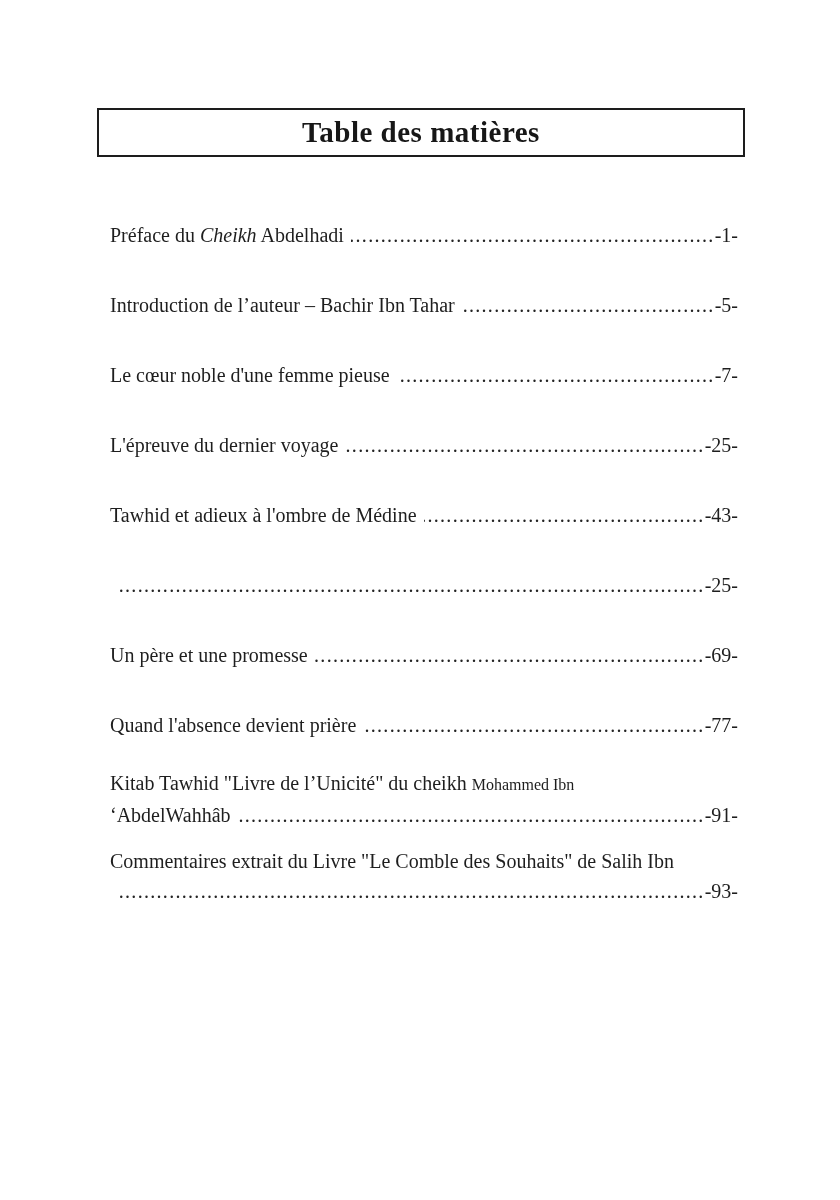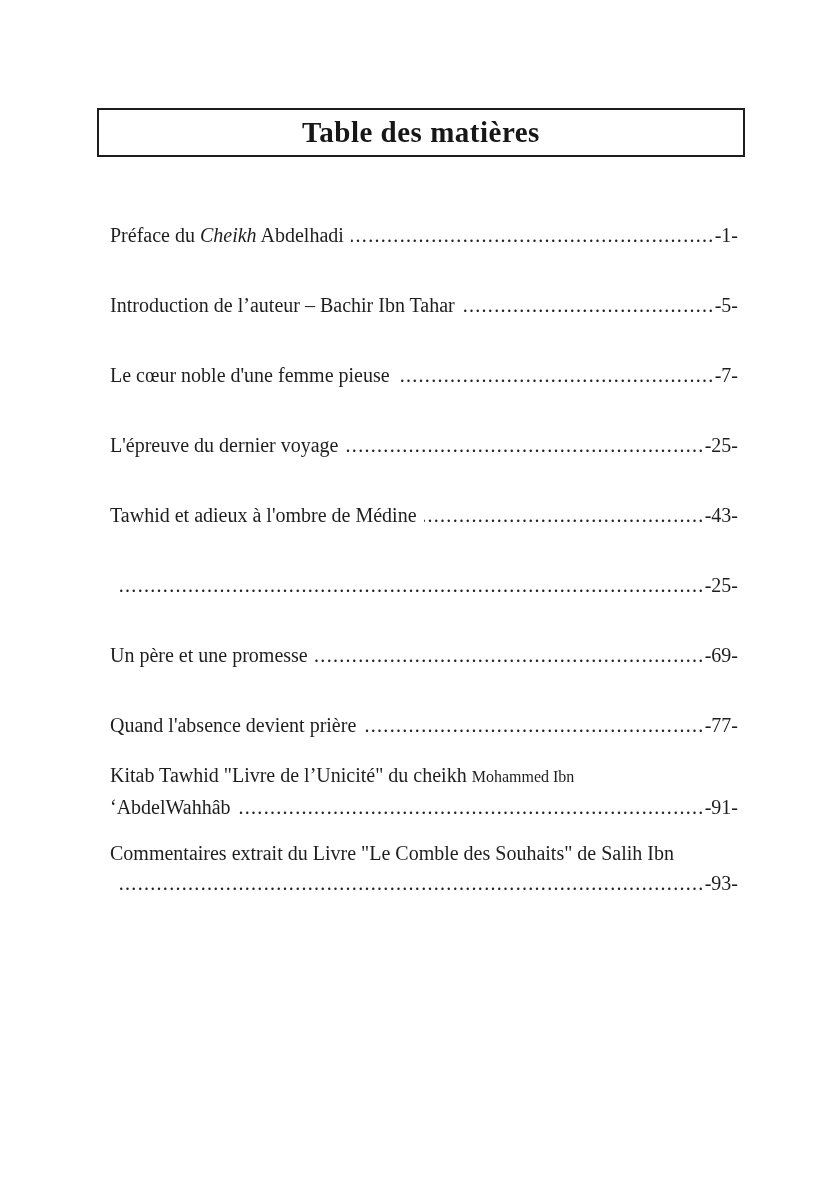--- a/index.html
+++ b/index.html
@@ -45,21 +45,21 @@
     position: absolute;
     left: 110px;
     top: 220px;
     width: 628px;
   }
   .entry {
     font-size: 20px;
     line-height: 30px;
     margin-bottom: 40px;
   }
-  .entry.tight { margin-bottom: 20px; }
+  .entry.tight { margin-bottom: 28px; }
   .entry.tighter { margin-bottom: 16px; }
   .entry.last { margin-bottom: 0; }
   .row {
     display: flex;
     align-items: center;
   }
   .t { white-space: nowrap; }
   .t i { font-style: italic; }
   .leader {
     flex: 1 1 auto;

